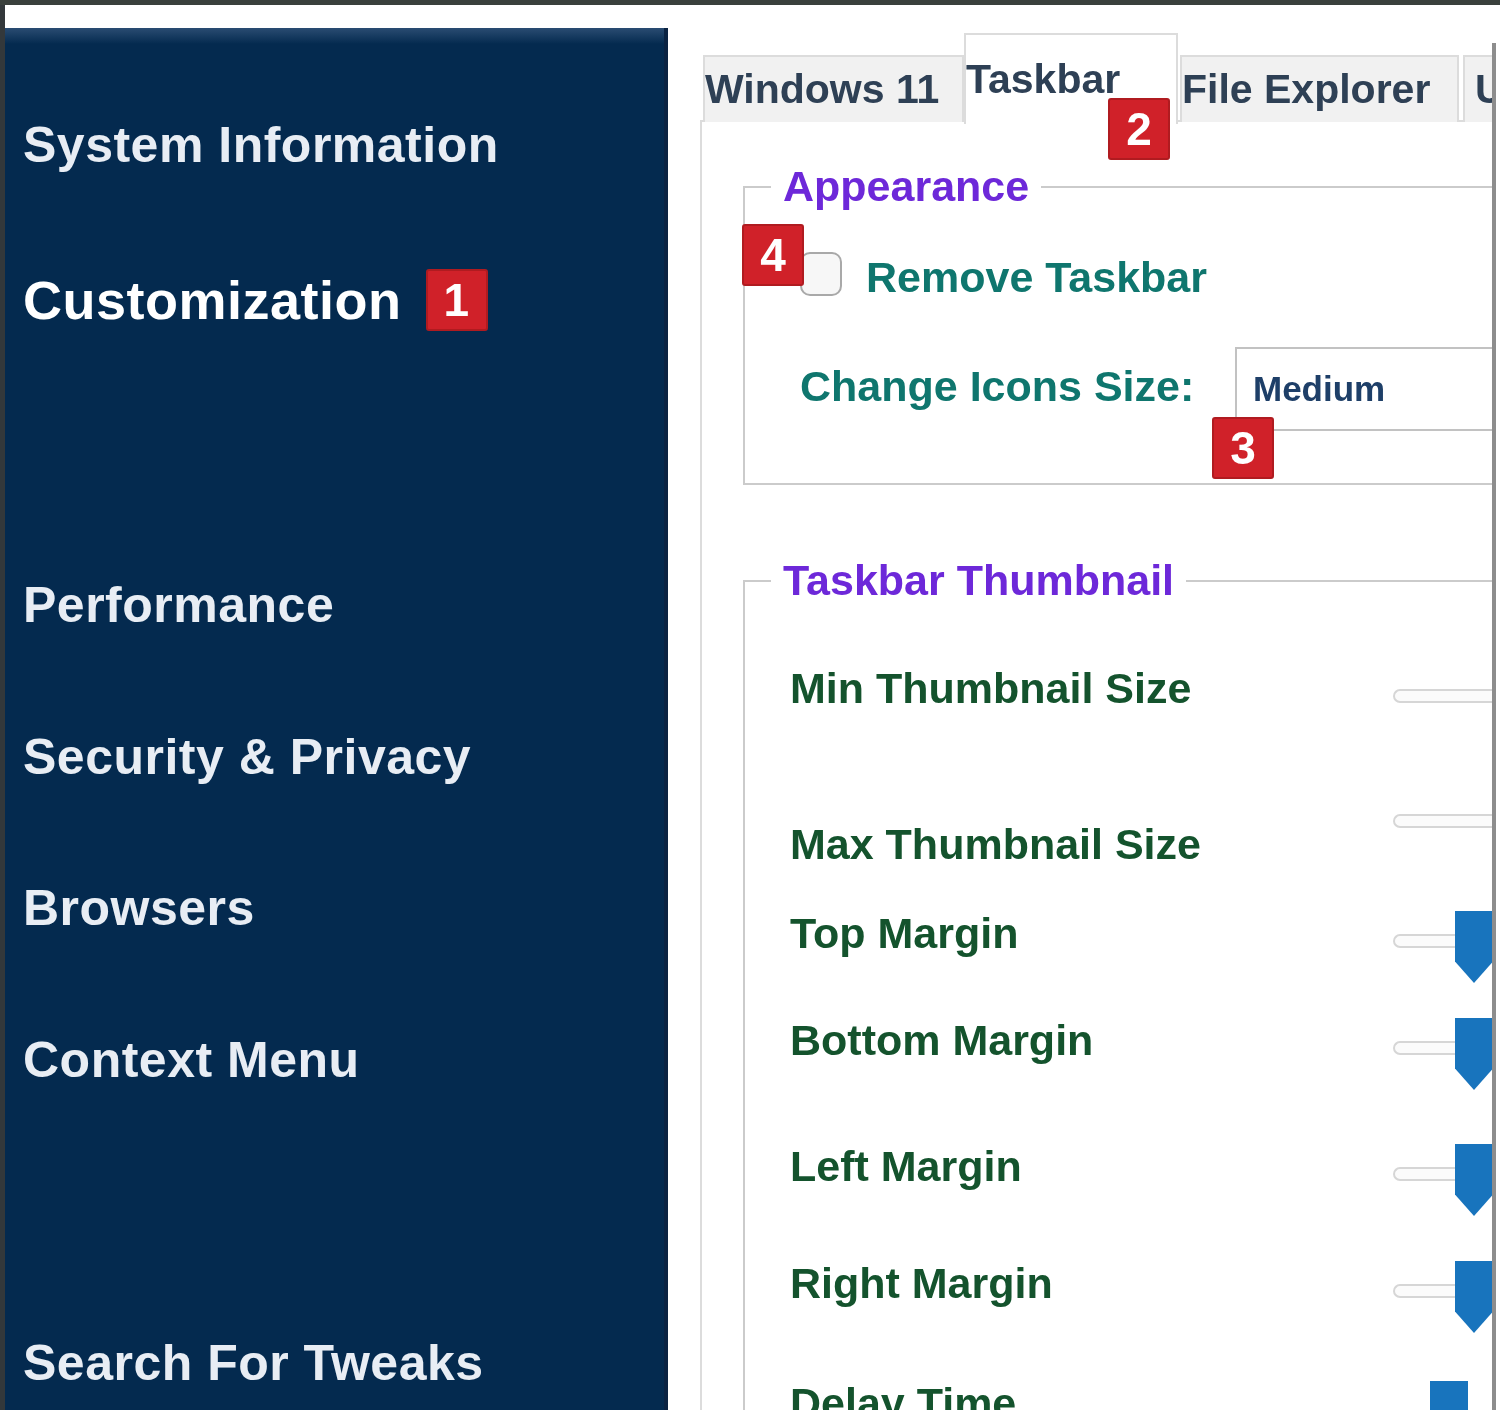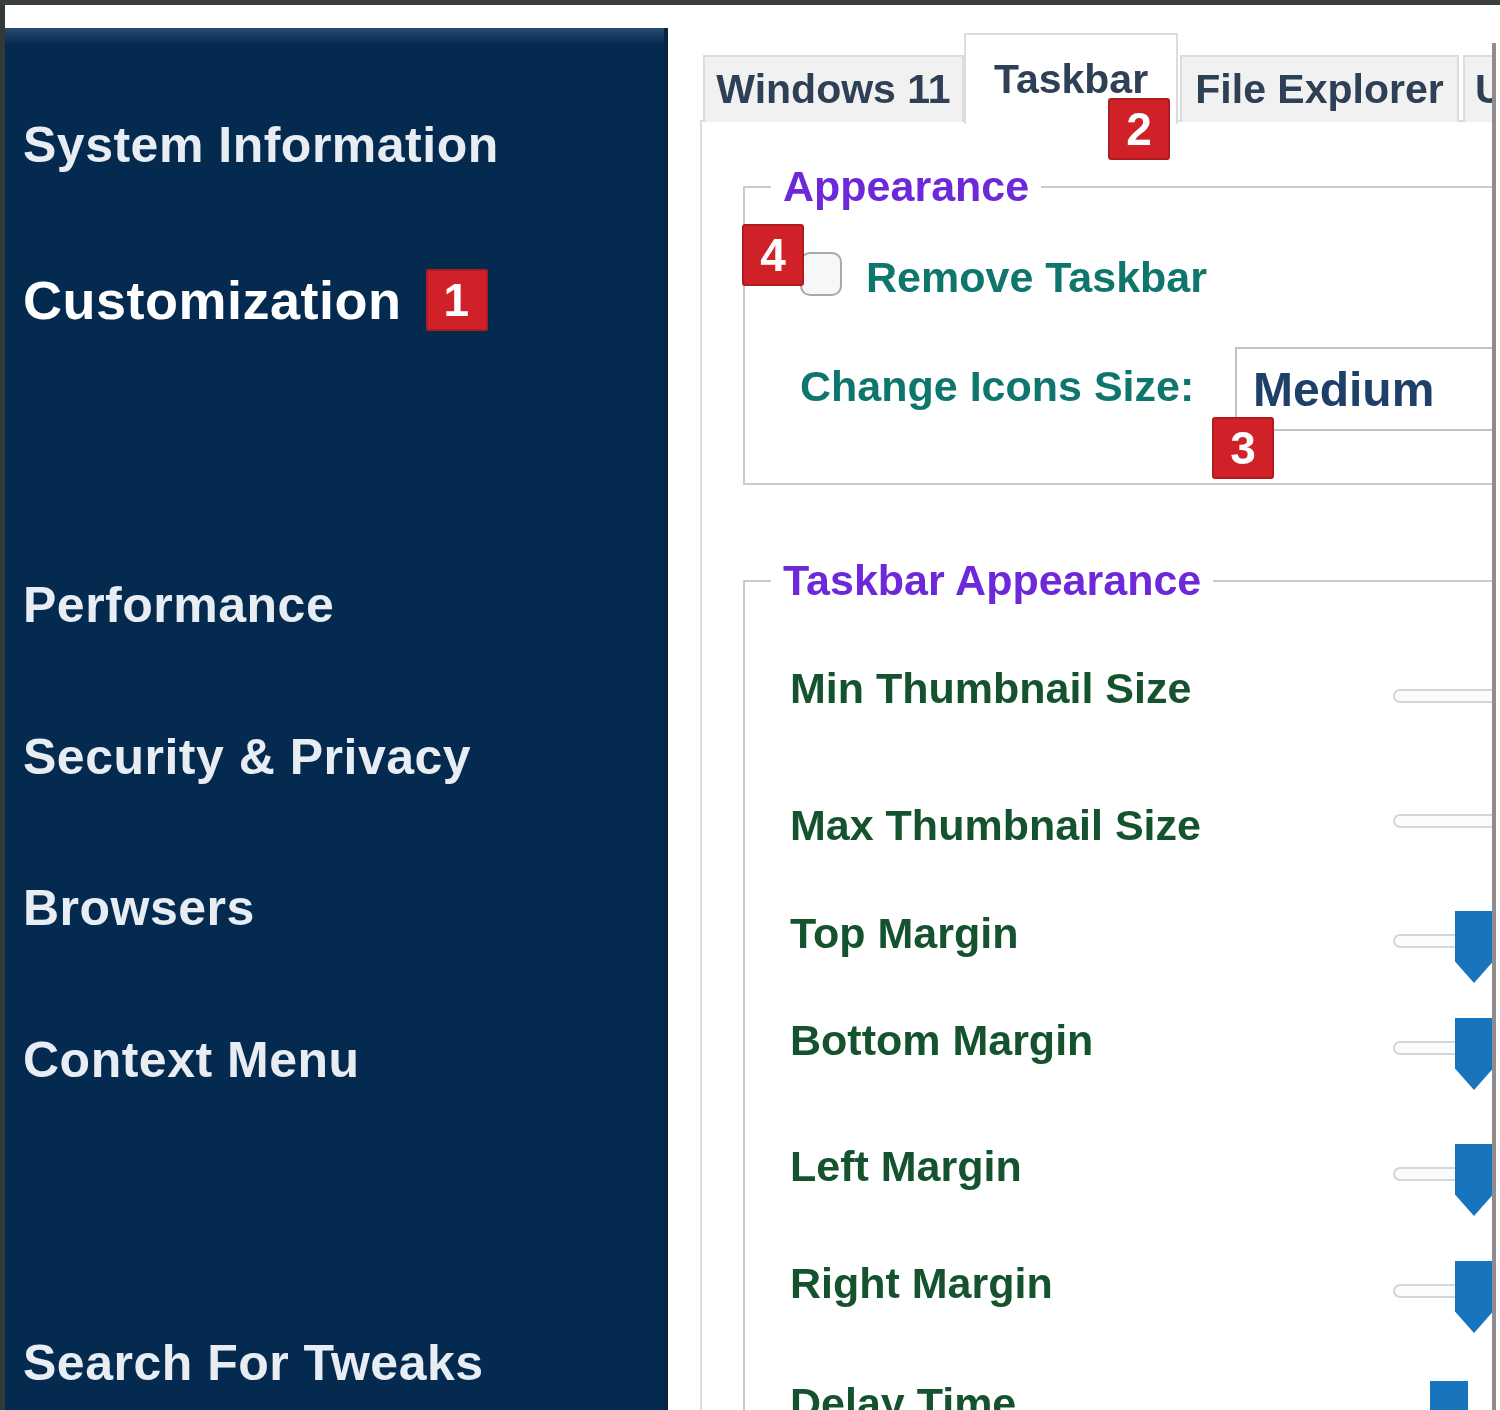--- a/index.html
+++ b/index.html
@@ -37,21 +37,21 @@
   #badge2{left:1108px;top:98px;}
   #badge3{left:1212px;top:417px;}
   #badge4{left:742px;top:224px;}
 
   
   .tabline{position:absolute;left:700px;top:120px;width:796px;height:2px;background:#DCDCDC;z-index:1;}
   .panel-left{position:absolute;left:700px;top:120px;width:2px;height:1290px;background:#DCDCDC;}
   .tab{
     position:absolute;box-sizing:border-box;background:#F1F1F1;
     border:2px solid #DCDCDC;border-bottom:none;color:#2E4055;
-    font-size:41px;font-weight:600;display:flex;align-items:center;justify-content:center;
+    font-size:41px;font-weight:600;display:flex;align-items:center;justify-content:flex-start;
     white-space:nowrap;z-index:2;cursor:default;
   }
   #tab-win11{left:703px;top:55px;width:261px;height:67px;}
   #tab-taskbar{left:964px;top:33px;width:214px;height:91px;background:#ffffff;z-index:3;}
   #tab-file{left:1180px;top:55px;width:279px;height:67px;}
   #tab-u{left:1463px;top:55px;width:33px;height:67px;justify-content:flex-start;padding-left:10px;overflow:hidden;}
 
   
   .group{position:absolute;border:2px solid #CBCBCB;box-sizing:border-box;}
   .group-label{
@@ -66,26 +66,26 @@
     position:absolute;left:800px;top:252px;width:42px;height:44px;
     border:2px solid #A9A9A9;border-radius:10px;background:#F7F7F7;box-sizing:border-box;cursor:pointer;
   }
   .lbl{position:absolute;font-size:43px;font-weight:600;color:#0f766e;white-space:nowrap;}
   #lbl-remove{left:866px;top:253px;}
   #lbl-iconsize{left:800px;top:362px;}
   .dropdown{
     position:absolute;left:1235px;top:347px;width:261px;height:84px;background:#ffffff;
     border:2px solid #C2C2C2;border-right:none;box-sizing:border-box;
     display:flex;align-items:center;padding-left:16px;
-    font-size:48px;font-weight:600;color:#1E3F68;cursor:pointer;
+    font-size:35px;font-weight:600;color:#1E3F68;cursor:pointer;
   }
 
   
   .row-label{position:absolute;left:790px;font-size:43px;font-weight:600;color:#14532d;white-space:nowrap;}
-  #r0{top:664px}#r1{top:801px}#r2{top:909px}#r3{top:1016px}#r4{top:1142px}#r5{top:1259px}#r6{top:1379px}
+  #r0{top:664px}#r1{top:820px}#r2{top:909px}#r3{top:1016px}#r4{top:1142px}#r5{top:1259px}#r6{top:1379px}
   .track{
     position:absolute;left:1393px;width:103px;height:14px;background:#FBFBFB;
     border:2px solid #D6D6D6;border-right:none;border-radius:8px 0 0 8px;box-sizing:border-box;z-index:1;cursor:pointer;
   }
   #t0{top:689px}#t1{top:814px}#t2{top:934px}#t3{top:1041px}#t4{top:1167px}#t5{top:1284px}
   .thumb{
     position:absolute;width:38px;height:72px;background:#1874BD;z-index:2;cursor:grab;
     clip-path:polygon(0 0,100% 0,100% 70%,50% 100%,0 70%);
   }
   #th2{left:1455px;top:911px}#th3{left:1455px;top:1018px}
@@ -148,21 +148,21 @@
   <div class="checkbox"></div>
   <div class="lbl" id="lbl-remove">Remove Taskbar</div>
   <div class="lbl" id="lbl-iconsize">Change Icons Size:</div>
   <div class="dropdown">
     <span>Medium</span>
   </div>
   <div class="badge abs" id="badge4">4</div>
   <div class="badge abs" id="badge3">3</div>
 
   <div class="group" id="group-thumb">
-    <span class="group-label">Taskbar Appearance</span>
+    <span class="group-label">Taskbar Thumbnail</span>
   </div>
 
   <div class="row-label" id="r0">Min Thumbnail Size</div>
   <div class="row-label" id="r1">Max Thumbnail Size</div>
   <div class="row-label" id="r2">Top Margin</div>
   <div class="row-label" id="r3">Bottom Margin</div>
   <div class="row-label" id="r4">Left Margin</div>
   <div class="row-label" id="r5">Right Margin</div>
   <div class="row-label" id="r6">Delay Time</div>
 

